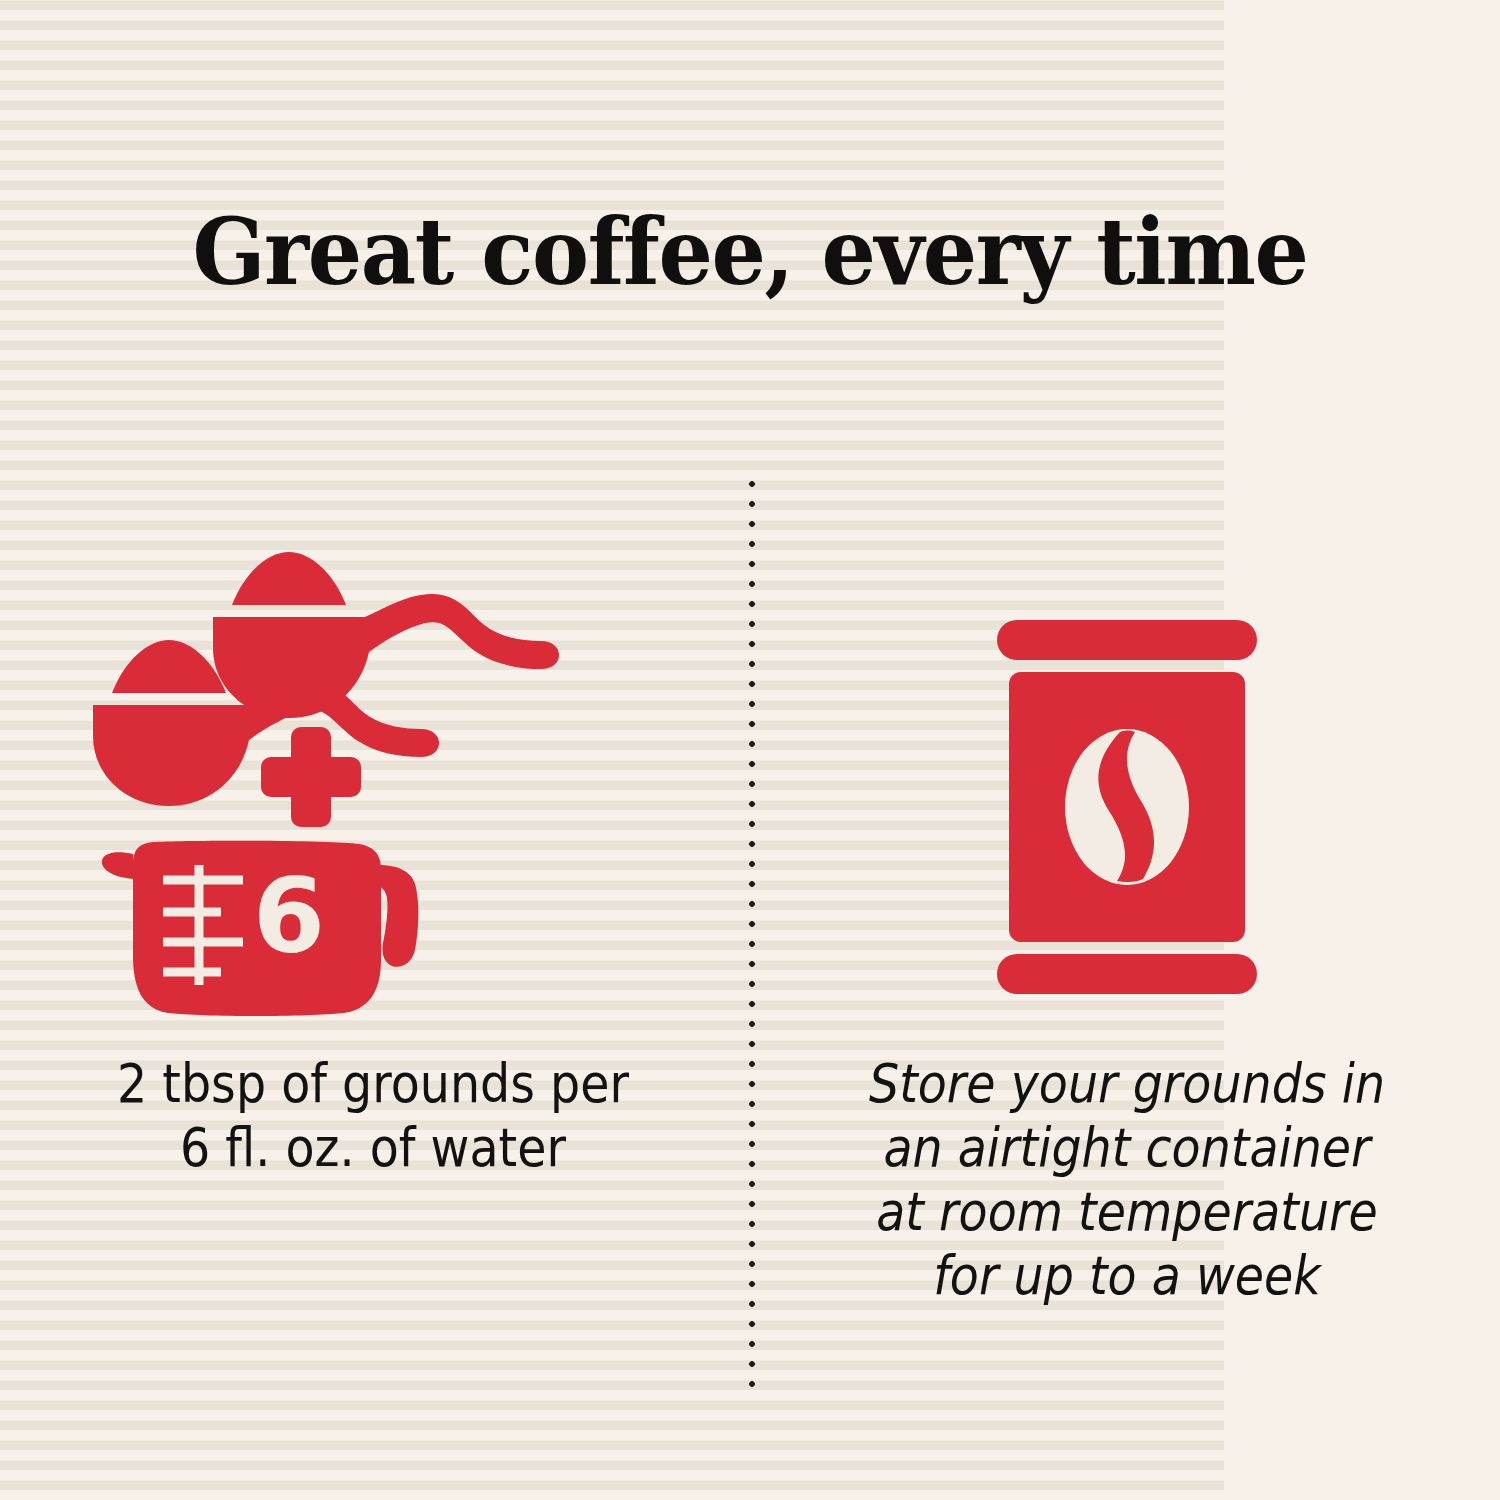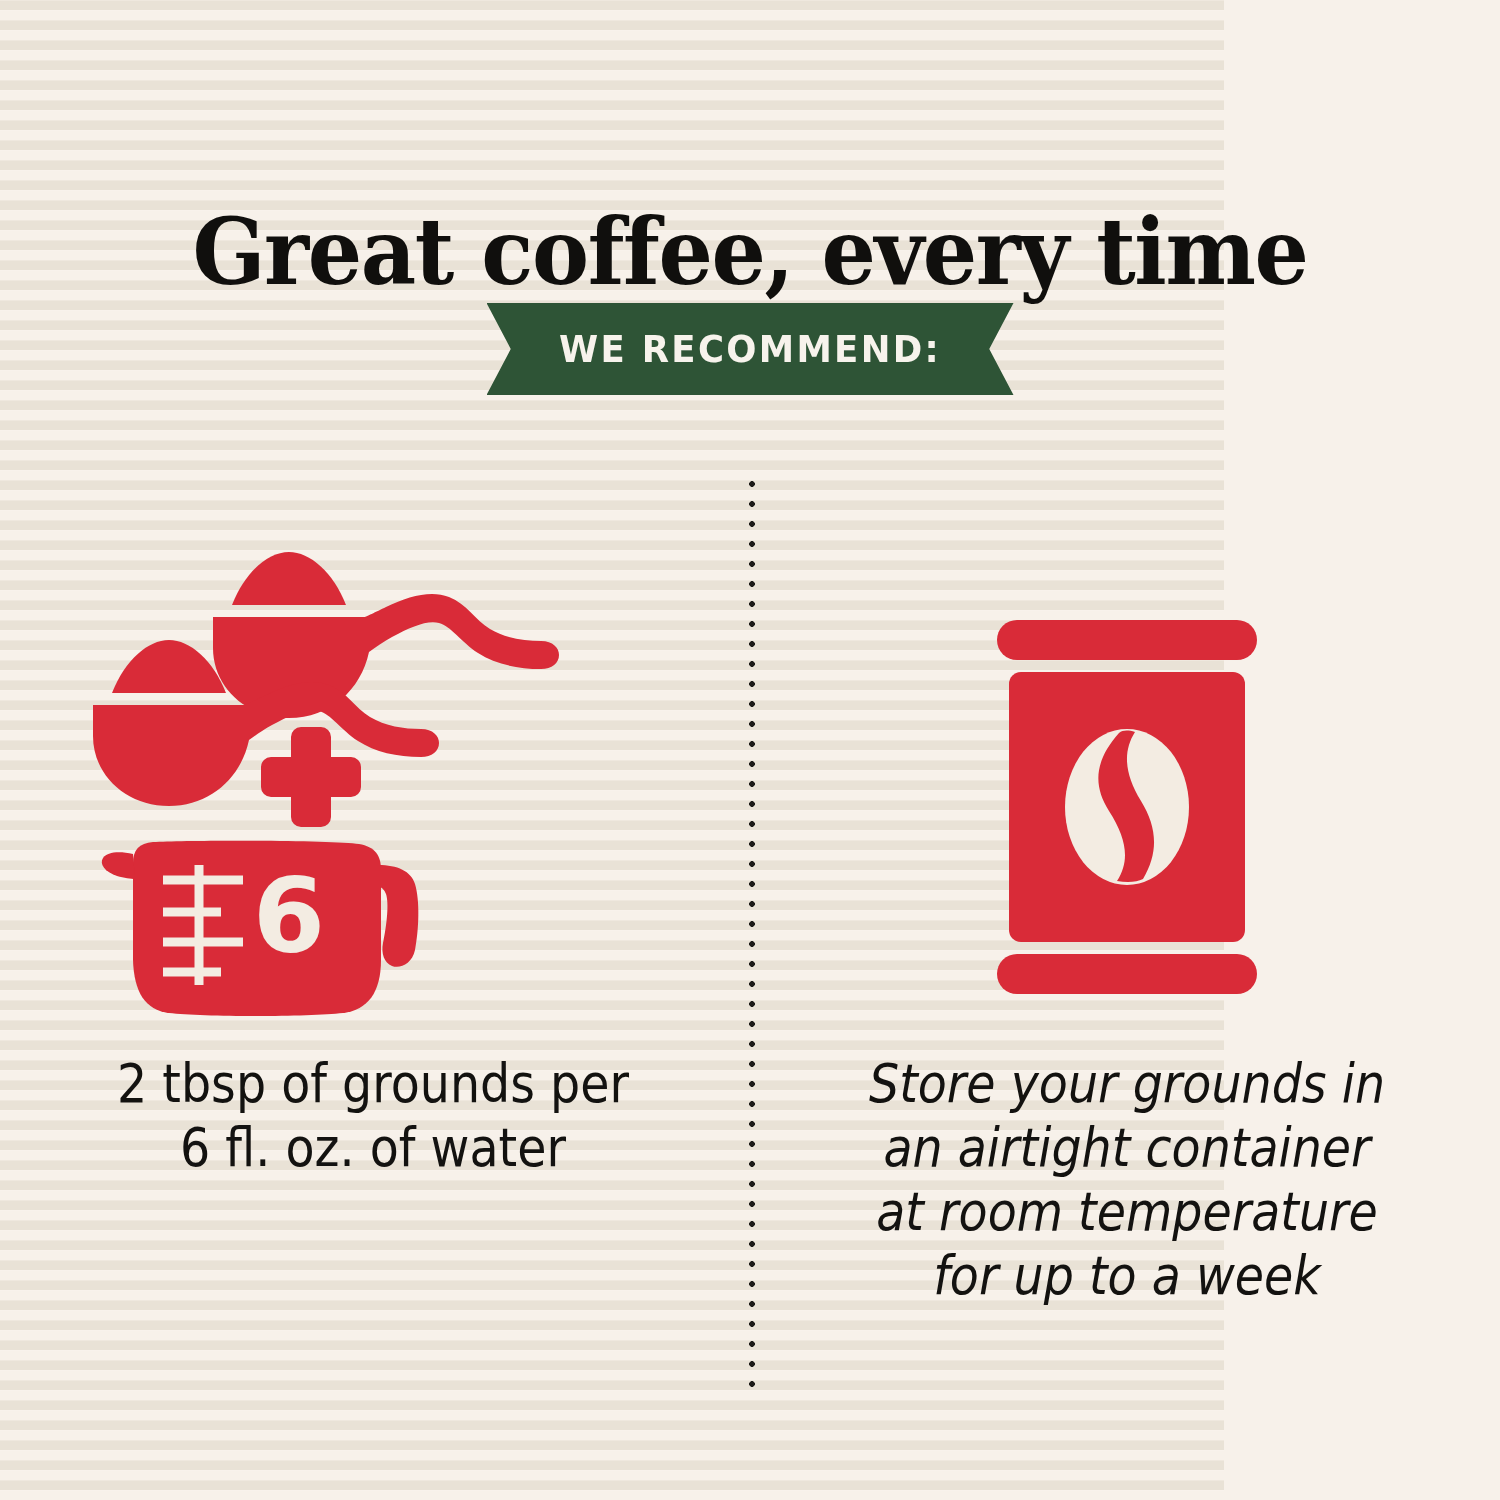--- a/index.html
+++ b/index.html
@@ -141,25 +141,20 @@
   }
   .caption span { display: block; white-space: nowrap; }
 </style>
 </head>
 <body>
 
 <div id="page">
 
   <h1 class="headline">Great coffee, every time</h1>
 
-  <div class="ribbon-wrap">
-    <div class="ribbon">
-      <div class="ribbon-label">WE RECOMMEND:</div>
-    </div>
-  </div>
 
   <div class="columns">
 
     <div class="divider"></div>
 
     <div class="col col-left">
       <div class="art">
         <svg width="560" height="560" viewBox="0 0 560 560" aria-hidden="true">
 
           <g>

